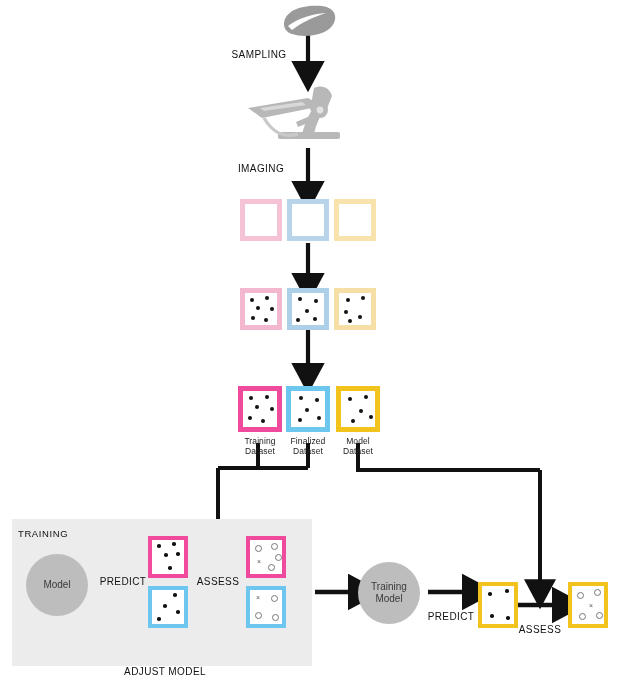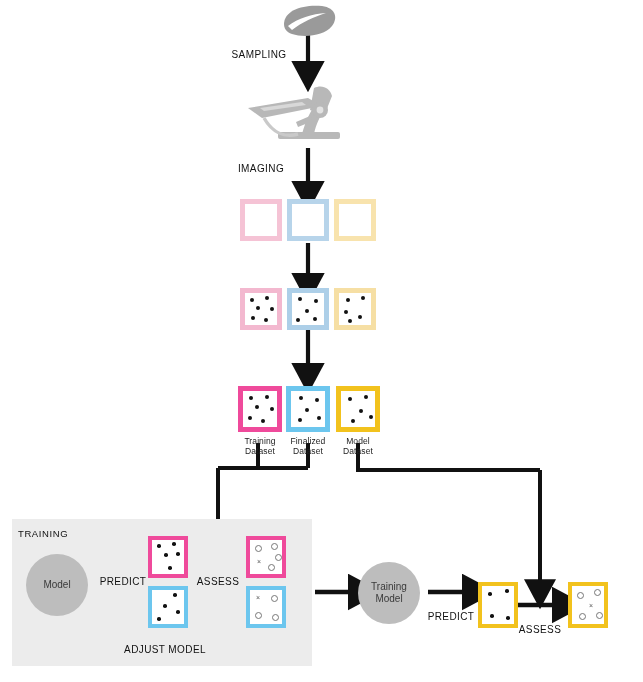--- a/index.html
+++ b/index.html
@@ -152,21 +152,21 @@
 
   <div class="trainbg" style="left:12px;top:519px;width:300px;height:147px;"></div>
   <div class="lbl sect" style="left:18px;top:528px;width:80px;text-align:left;">TRAINING</div>
 
   <div class="circ" style="left:26px;top:554px;width:62px;height:62px;">
     <span>Model</span>
   </div>
 
   <div class="lbl" style="left:94px;top:576px;width:58px;">PREDICT</div>
   <div class="lbl" style="left:191px;top:576px;width:54px;">ASSESS</div>
-  <div class="lbl" style="left:110px;top:644px;width:110px;">ADJUST MODEL</div>
+  <div class="lbl" style="left:110px;top:666px;width:110px;">ADJUST MODEL</div>
 
   <div class="box" style="left:148px;top:536px;width:40px;height:42px;border:4.5px solid #ef4a9b;">
     <div class="dot" style="left:5px;top:4px;width:3.6px;height:3.6px;"></div>
     <div class="dot" style="left:20px;top:2px;width:3.6px;height:3.6px;"></div>
     <div class="dot" style="left:12px;top:13px;width:3.6px;height:3.6px;"></div>
     <div class="dot" style="left:24px;top:12px;width:3.6px;height:3.6px;"></div>
     <div class="dot" style="left:16px;top:26px;width:3.6px;height:3.6px;"></div>
   </div>
   <div class="box" style="left:148px;top:586px;width:40px;height:42px;border:4.5px solid #6cc6ee;">
     <div class="dot" style="left:21px;top:3px;width:3.6px;height:3.6px;"></div>

